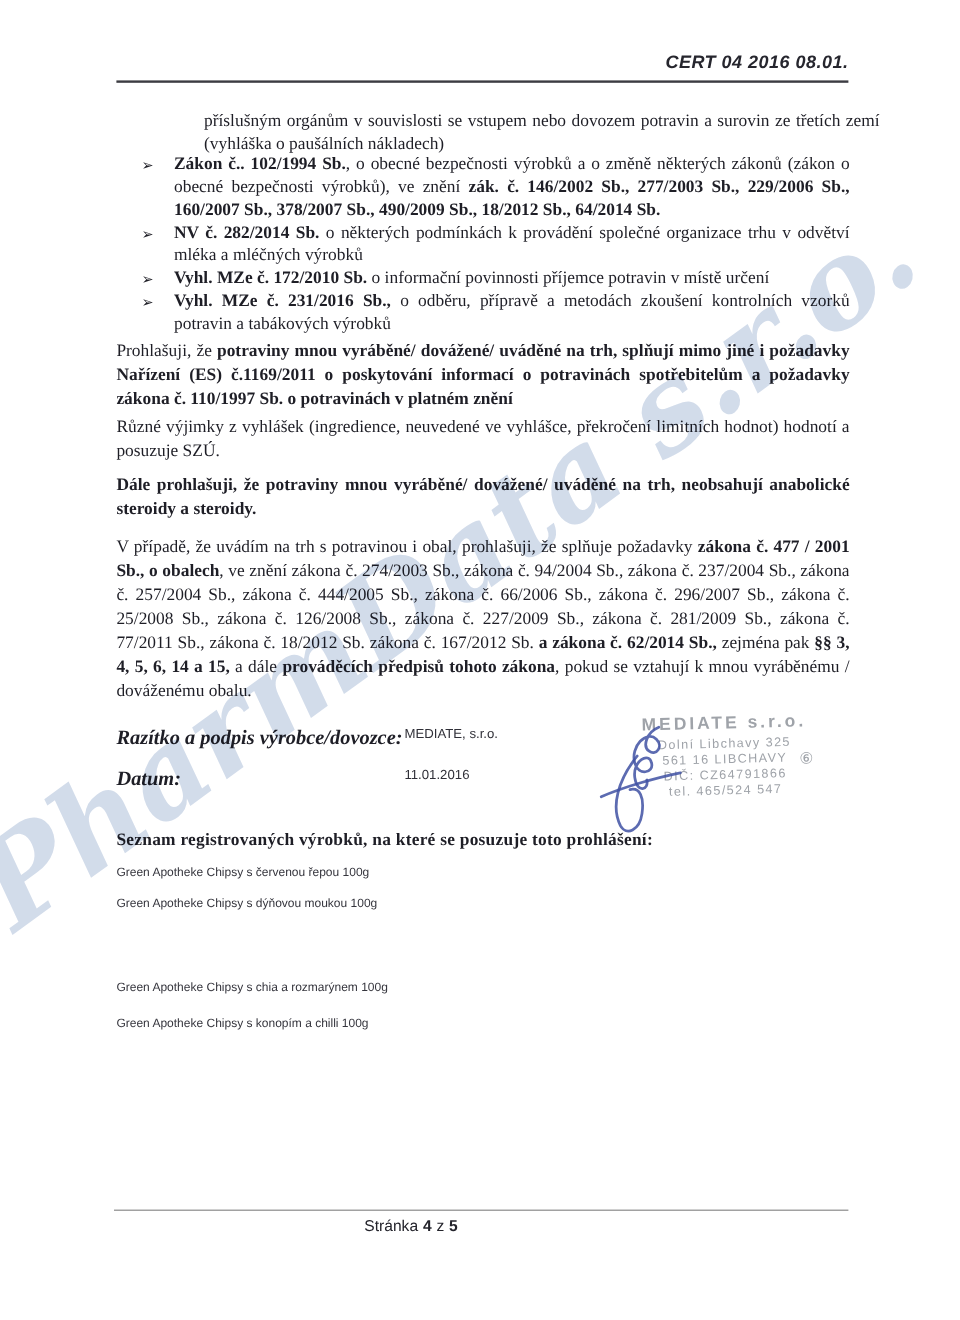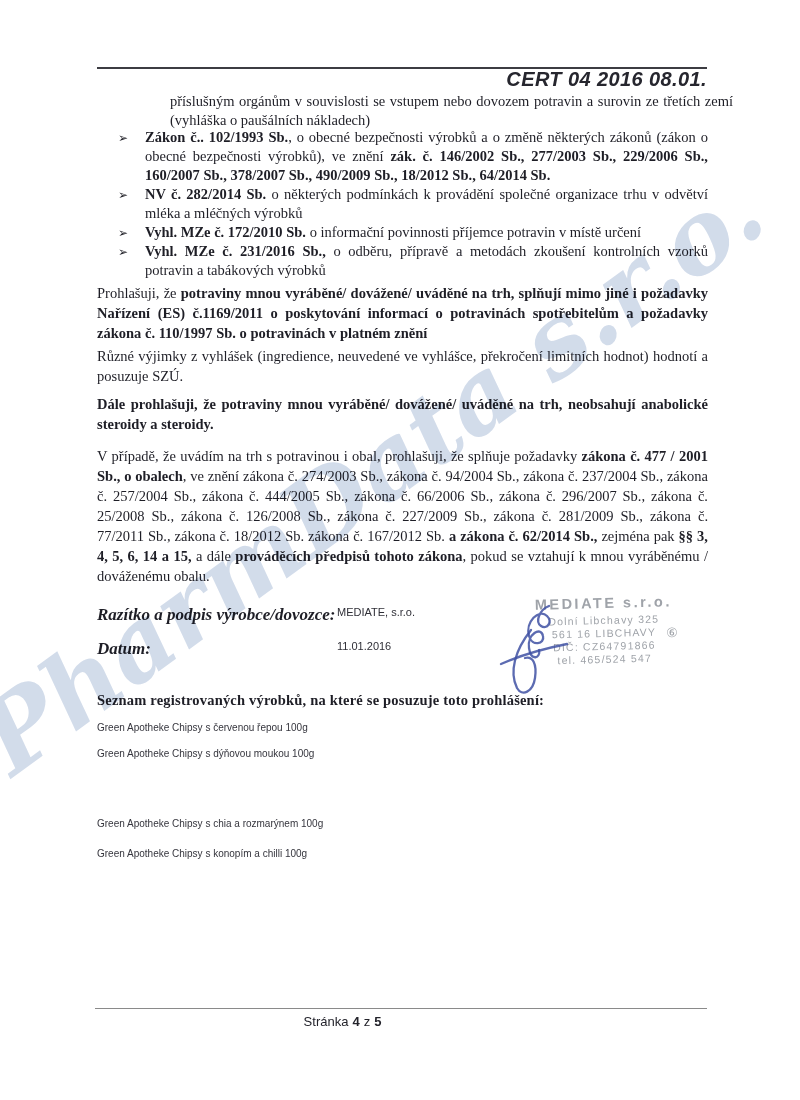--- a/index.html
+++ b/index.html
@@ -7,22 +7,22 @@
     position:relative; width:800px; height:1100px; margin:0 auto;
     background:#fff; overflow:hidden;
     font-family:"Liberation Serif", serif;
     color:var(--ink, #1e1e26);
     -webkit-font-smoothing:antialiased;
   }
   
   .cert-code {
     position:absolute; top:44px; left:97px; width:610px;
     text-align:right; font-family:"Liberation Sans", sans-serif;
-    font-style:italic; font-weight:bold; font-size:20px;
-    letter-spacing:.4px; color:#26262e;margin-top:24px;
+    font-style:italic; font-weight:bold; font-size:15px;
+    letter-spacing:.4px; color:#26262e;
   }
   .top-rule {
     position:absolute; top:67px; left:97px; width:610px; height:2px;
     background:var(--rule-dark, #3c3c42);
   }
   
   .para {
     position:absolute; left:97px; width:611px;
     font-size:14.5px; line-height:20px; text-align:justify;
     z-index:1;
@@ -107,21 +107,21 @@
   <div class="watermark">PharmData s.r.o.</div>
 
   <div class="cert-code">CERT 04 2016 08.01.</div>
   <div class="top-rule"></div>
 
   <div class="para intro"><span>příslušným orgánům v souvislosti se vstupem nebo dovozem potravin a surovin ze třetích zemí (vyhláška o paušálních nákladech)</span></div>
 
   <div class="para legislation">
     <div class="bullet">
       <span class="marker">➢</span>
-      <span class="btext"><b>Zákon č.. 102/1993 Sb.</b><span>, o obecné bezpečnosti výrobků a o změně některých zákonů (zákon o obecné bezpečnosti výrobků), ve znění </span><b>zák. č. 146/2002 Sb., 277/2003 Sb., 229/2006 Sb., 160/2007 Sb., 378/2007 Sb., 490/2009 Sb., 18/2012 Sb., 64/2014 Sb.</b></span>
+      <span class="btext"><b>Zákon č.. 102/1994 Sb.</b><span>, o obecné bezpečnosti výrobků a o změně některých zákonů (zákon o obecné bezpečnosti výrobků), ve znění </span><b>zák. č. 146/2002 Sb., 277/2003 Sb., 229/2006 Sb., 160/2007 Sb., 378/2007 Sb., 490/2009 Sb., 18/2012 Sb., 64/2014 Sb.</b></span>
     </div>
     <div class="bullet">
       <span class="marker">➢</span>
       <span class="btext"><b>NV č. 282/2014 Sb.</b><span> o některých podmínkách k provádění společné organizace trhu v odvětví mléka a mléčných výrobků</span></span>
     </div>
     <div class="bullet">
       <span class="marker">➢</span>
       <span class="btext"><b>Vyhl. MZe č. 172/2010 Sb.</b><span> o informační povinnosti příjemce potravin v místě určení</span></span>
     </div>
     <div class="bullet">

